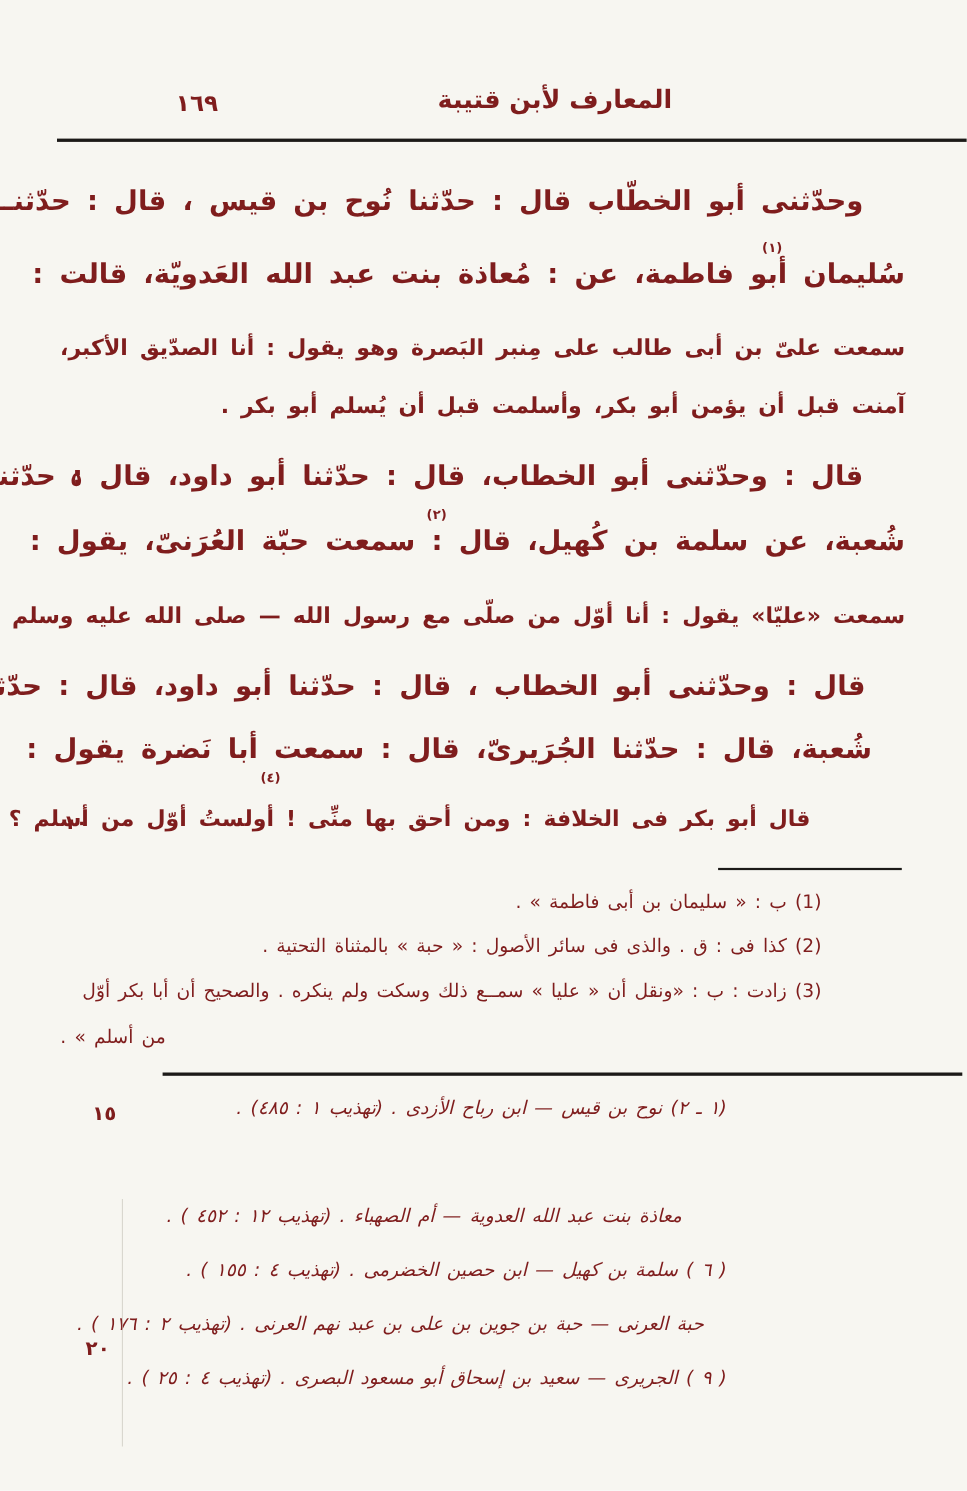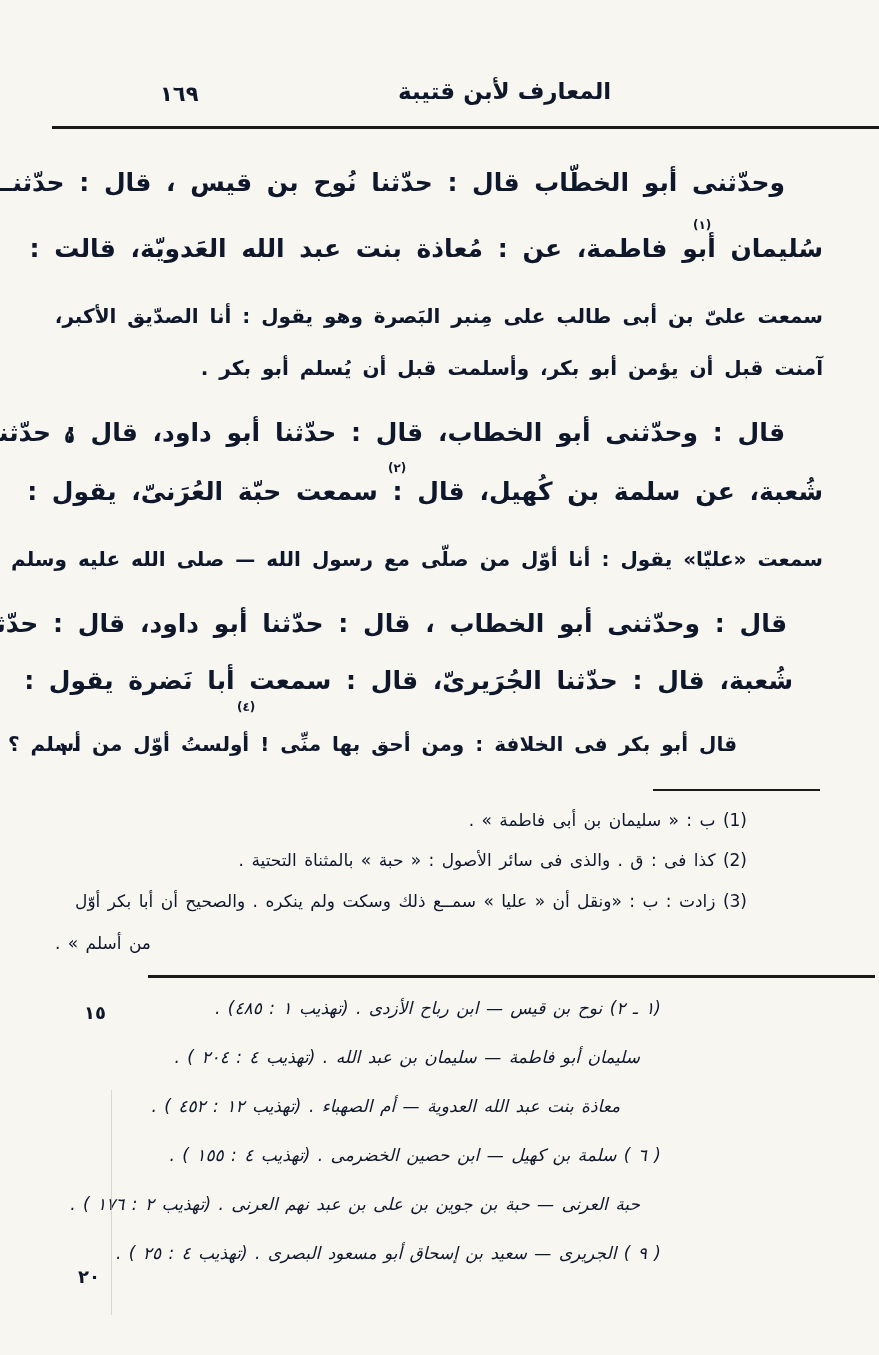--- a/index.html
+++ b/index.html
@@ -3,21 +3,21 @@
 <meta charset="utf-8">
 <style>
   html,body{margin:0;padding:0;}
   .page{
     position:relative;
     width:879px;height:1355px;
     background:#f7f6f1;
     overflow:hidden;
     direction:rtl;
     font-family:"DejaVu Sans", sans-serif;
-    color:#0f172a;
+    color:#7f1d1d;
   }
   .abs{position:absolute;white-space:nowrap;line-height:1;}
   .page-num{font-size:21px;font-weight:bold;letter-spacing:2px;}
   .book-title{font-size:23px;font-weight:bold;}
   .rule{position:absolute;background:#1c1a18;}
   .line-l{font-size:25px;font-weight:bold;word-spacing:6px;}
   .line-s{font-size:20px;font-weight:bold;word-spacing:4px;}
   .marker{font-size:12px;font-weight:bold;}
   .margin-num{font-size:18px;font-weight:bold;letter-spacing:1px;}
   .fn{font-size:17px;word-spacing:2px;}
@@ -58,22 +58,21 @@
 
   <div class="abs fn" style="top:812px;right:132px;">(1) ب : « سليمان بن أبى فاطمة » .</div>
   <div class="abs fn" style="top:852px;right:132px;">(2) كذا فى : ق . والذى فى سائر الأصول : « حبة » بالمثناة التحتية .</div>
   <div class="abs fn" style="top:893px;right:132px;">(3) زادت : ب : «ونقل أن « عليا » سمــع ذلك وسكت ولم ينكره . والصحيح أن أبا بكر أوّل</div>
   <div class="abs fn" style="top:935px;left:55px;">من أسلم » .</div>
 
   <div class="rule" style="top:975px;left:148px;width:727px;height:3px;"></div>
 
   <div class="abs margin-num" style="top:1004px;left:84px;">١٥</div>
   <div class="abs ref" style="top:1000px;right:218px;">(١ ـ ٢) نوح بن قيس — ابن رباح الأزدى . (تهذيب ١ : ٤٨٥) .</div>
-  <div class="abs ref" style="top:1049px;right:239px;">سليمان أبو فاطمة — سليمان بن عبد الله . (تهذيب ٤ : ٢٠٤ ) .</div>
   <div class="abs ref" style="top:1098px;right:259px;">معاذة بنت عبد الله العدوية — أم الصهباء . (تهذيب ١٢ : ٤٥٢ ) .</div>
   <div class="abs ref" style="top:1147px;right:218px;">( ٦ ) سلمة بن كهيل — ابن حصين الخضرمى . (تهذيب ٤ : ١٥٥ ) .</div>
   <div class="abs ref" style="top:1196px;right:239px;">حبة العرنى — حبة بن جوين بن على بن عبد نهم العرنى . (تهذيب ٢ : ١٧٦ ) .</div>
-  <div class="abs margin-num" style="top:1268px;left:78px;text-align:right;">٢٠</div>
+  <div class="abs margin-num" style="top:1218px;left:78px;text-align:right;">٢٠</div>
   <div class="abs ref" style="top:1245px;right:218px;">( ٩ ) الجريرى — سعيد بن إسحاق أبو مسعود البصرى . (تهذيب ٤ : ٢٥ ) .</div>
 
   <div class="artifact" style="top:1090px;left:111px;width:1px;height:225px;"></div>
 
 </div>
 
 </body></html>

